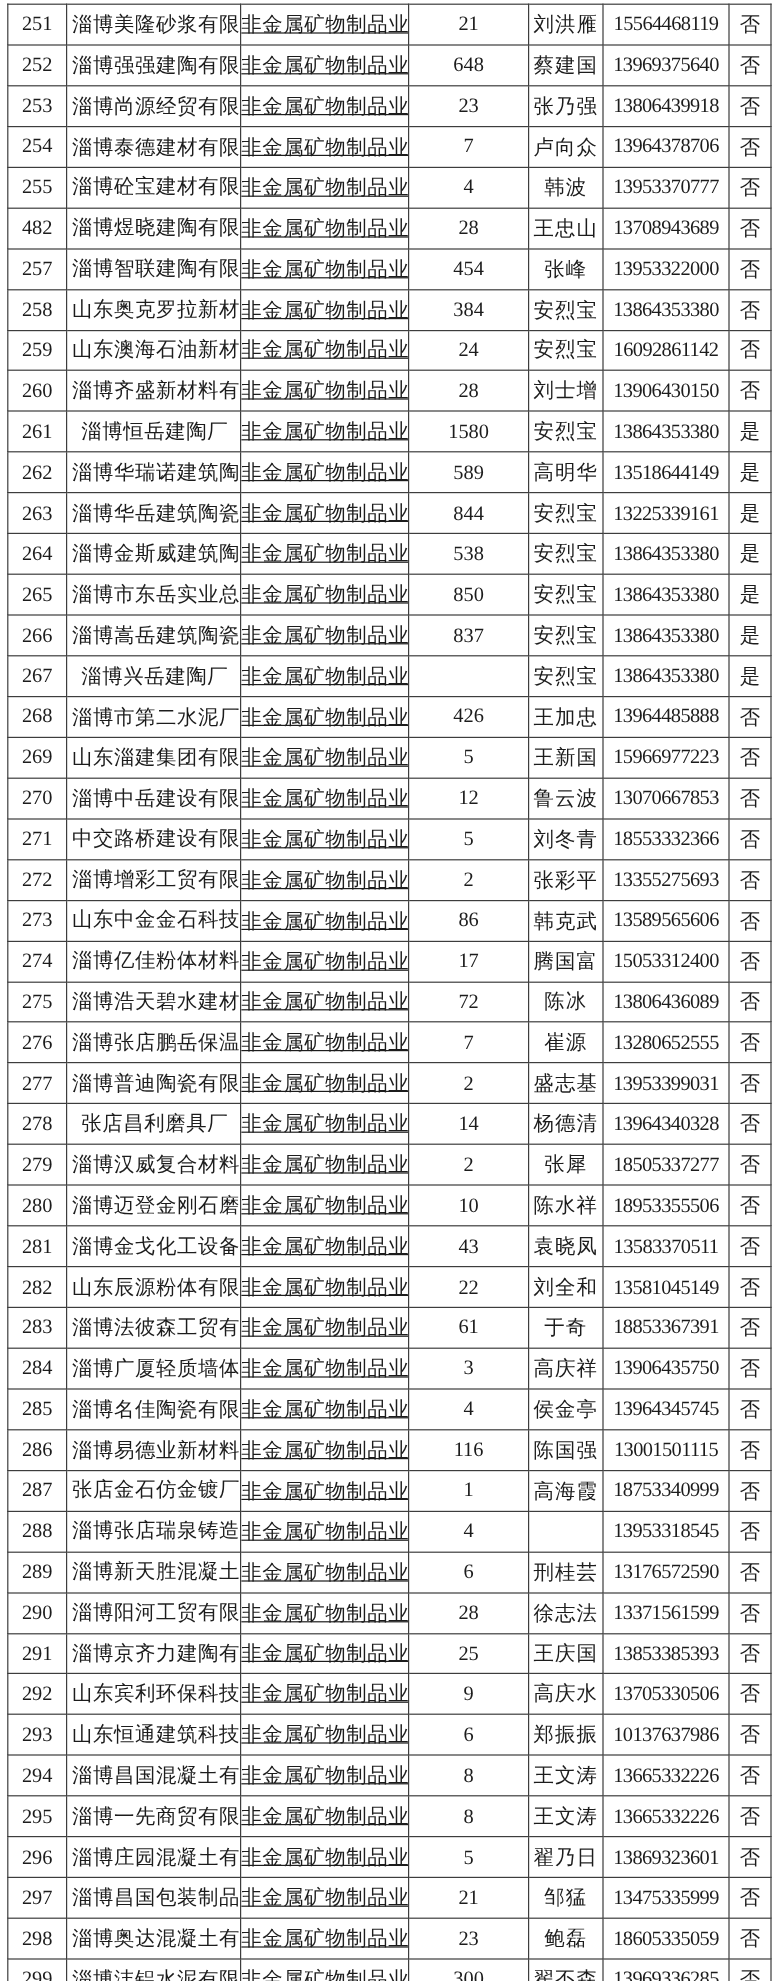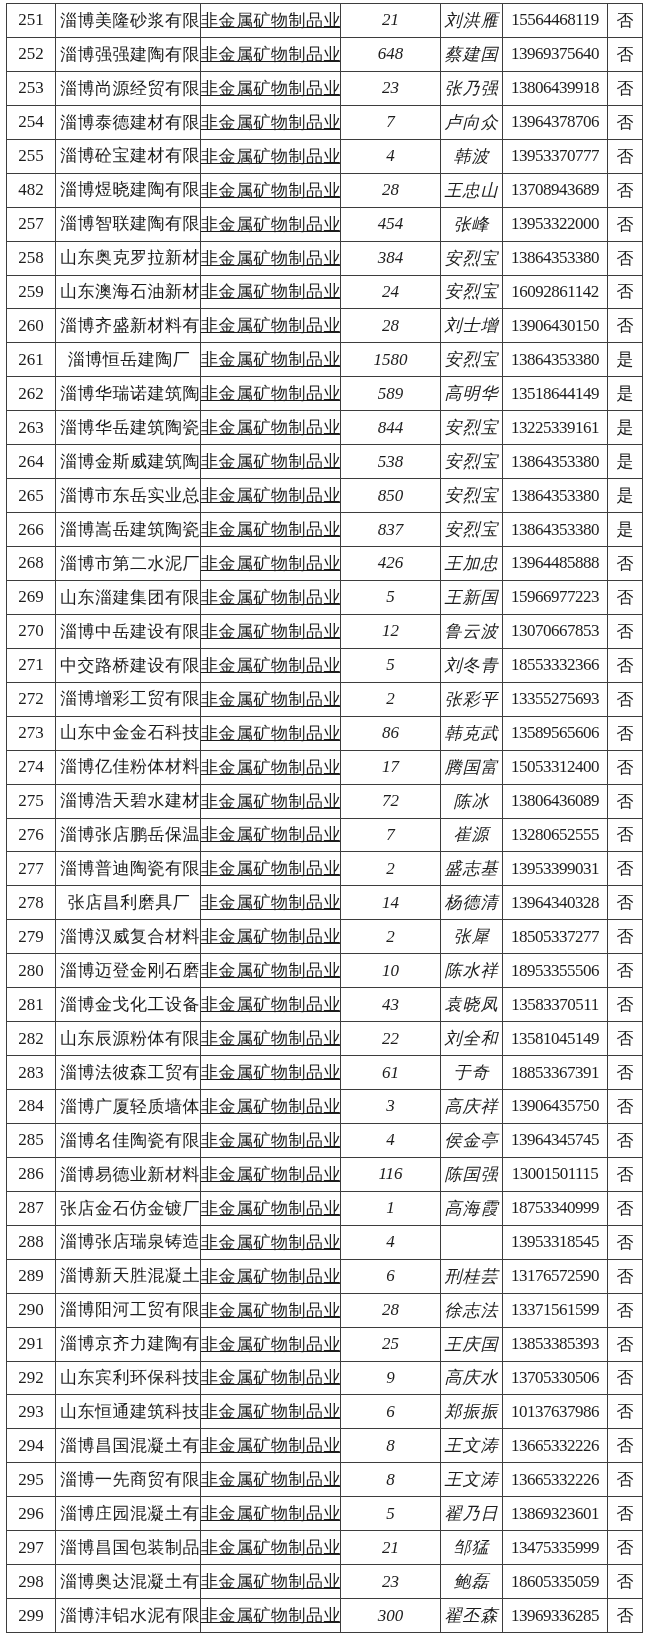--- a/index.html
+++ b/index.html
@@ -45,22 +45,22 @@
     justify-content: center;
     padding-left: 4px;
     padding-right: 2px;
     line-height: 19.5px;
     font-size: 17px;
     letter-spacing: 0.5px;
     word-break: break-all;
   }
   td.cell-no     { font-size: 16.5px; }
   td.cell-ind    { font-size: 16.5px; letter-spacing: 0.5px; text-decoration: underline; }
-  td.cell-count  { font-size: 16.5px; font-style: italic; }
-  td.cell-contact{ font-size: 16.5px; letter-spacing: 1px; font-style: italic; }
+  td.cell-count  { font-size: 16.5px; }
+  td.cell-contact{ font-size: 16.5px; letter-spacing: 1px; }
   td.cell-phone  { font-size: 16.5px; letter-spacing: -0.5px; }
   td.cell-flag   { font-size: 16px; }
 </style>
 </head>
 <body>
 
 <div class="table-wrap">
   <table class="company-table">
     <colgroup>
       <col style="width:49px">
@@ -242,20 +242,31 @@
     <td class="cell-name">
             <div class="nameclip">淄博嵩岳建筑陶瓷有限公司</div>
           </td>
     <td class="cell-ind">非金属矿物制品业</td>
     <td class="cell-count">837</td>
     <td class="cell-contact">安烈宝</td>
     <td class="cell-phone">13864353380</td>
     <td class="cell-flag">是</td>
   </tr>
         <tr>
+    <td class="cell-no">267</td>
+    <td class="cell-name">
+            <div class="nameclip">淄博兴岳建陶厂</div>
+          </td>
+    <td class="cell-ind">非金属矿物制品业</td>
+    <td class="cell-count"></td>
+    <td class="cell-contact">安烈宝</td>
+    <td class="cell-phone">13864353380</td>
+    <td class="cell-flag">是</td>
+  </tr>
+        <tr>
     <td class="cell-no">268</td>
     <td class="cell-name">
             <div class="nameclip">淄博市第二水泥厂</div>
           </td>
     <td class="cell-ind">非金属矿物制品业</td>
     <td class="cell-count">426</td>
     <td class="cell-contact">王加忠</td>
     <td class="cell-phone">13964485888</td>
     <td class="cell-flag">否</td>
   </tr>

